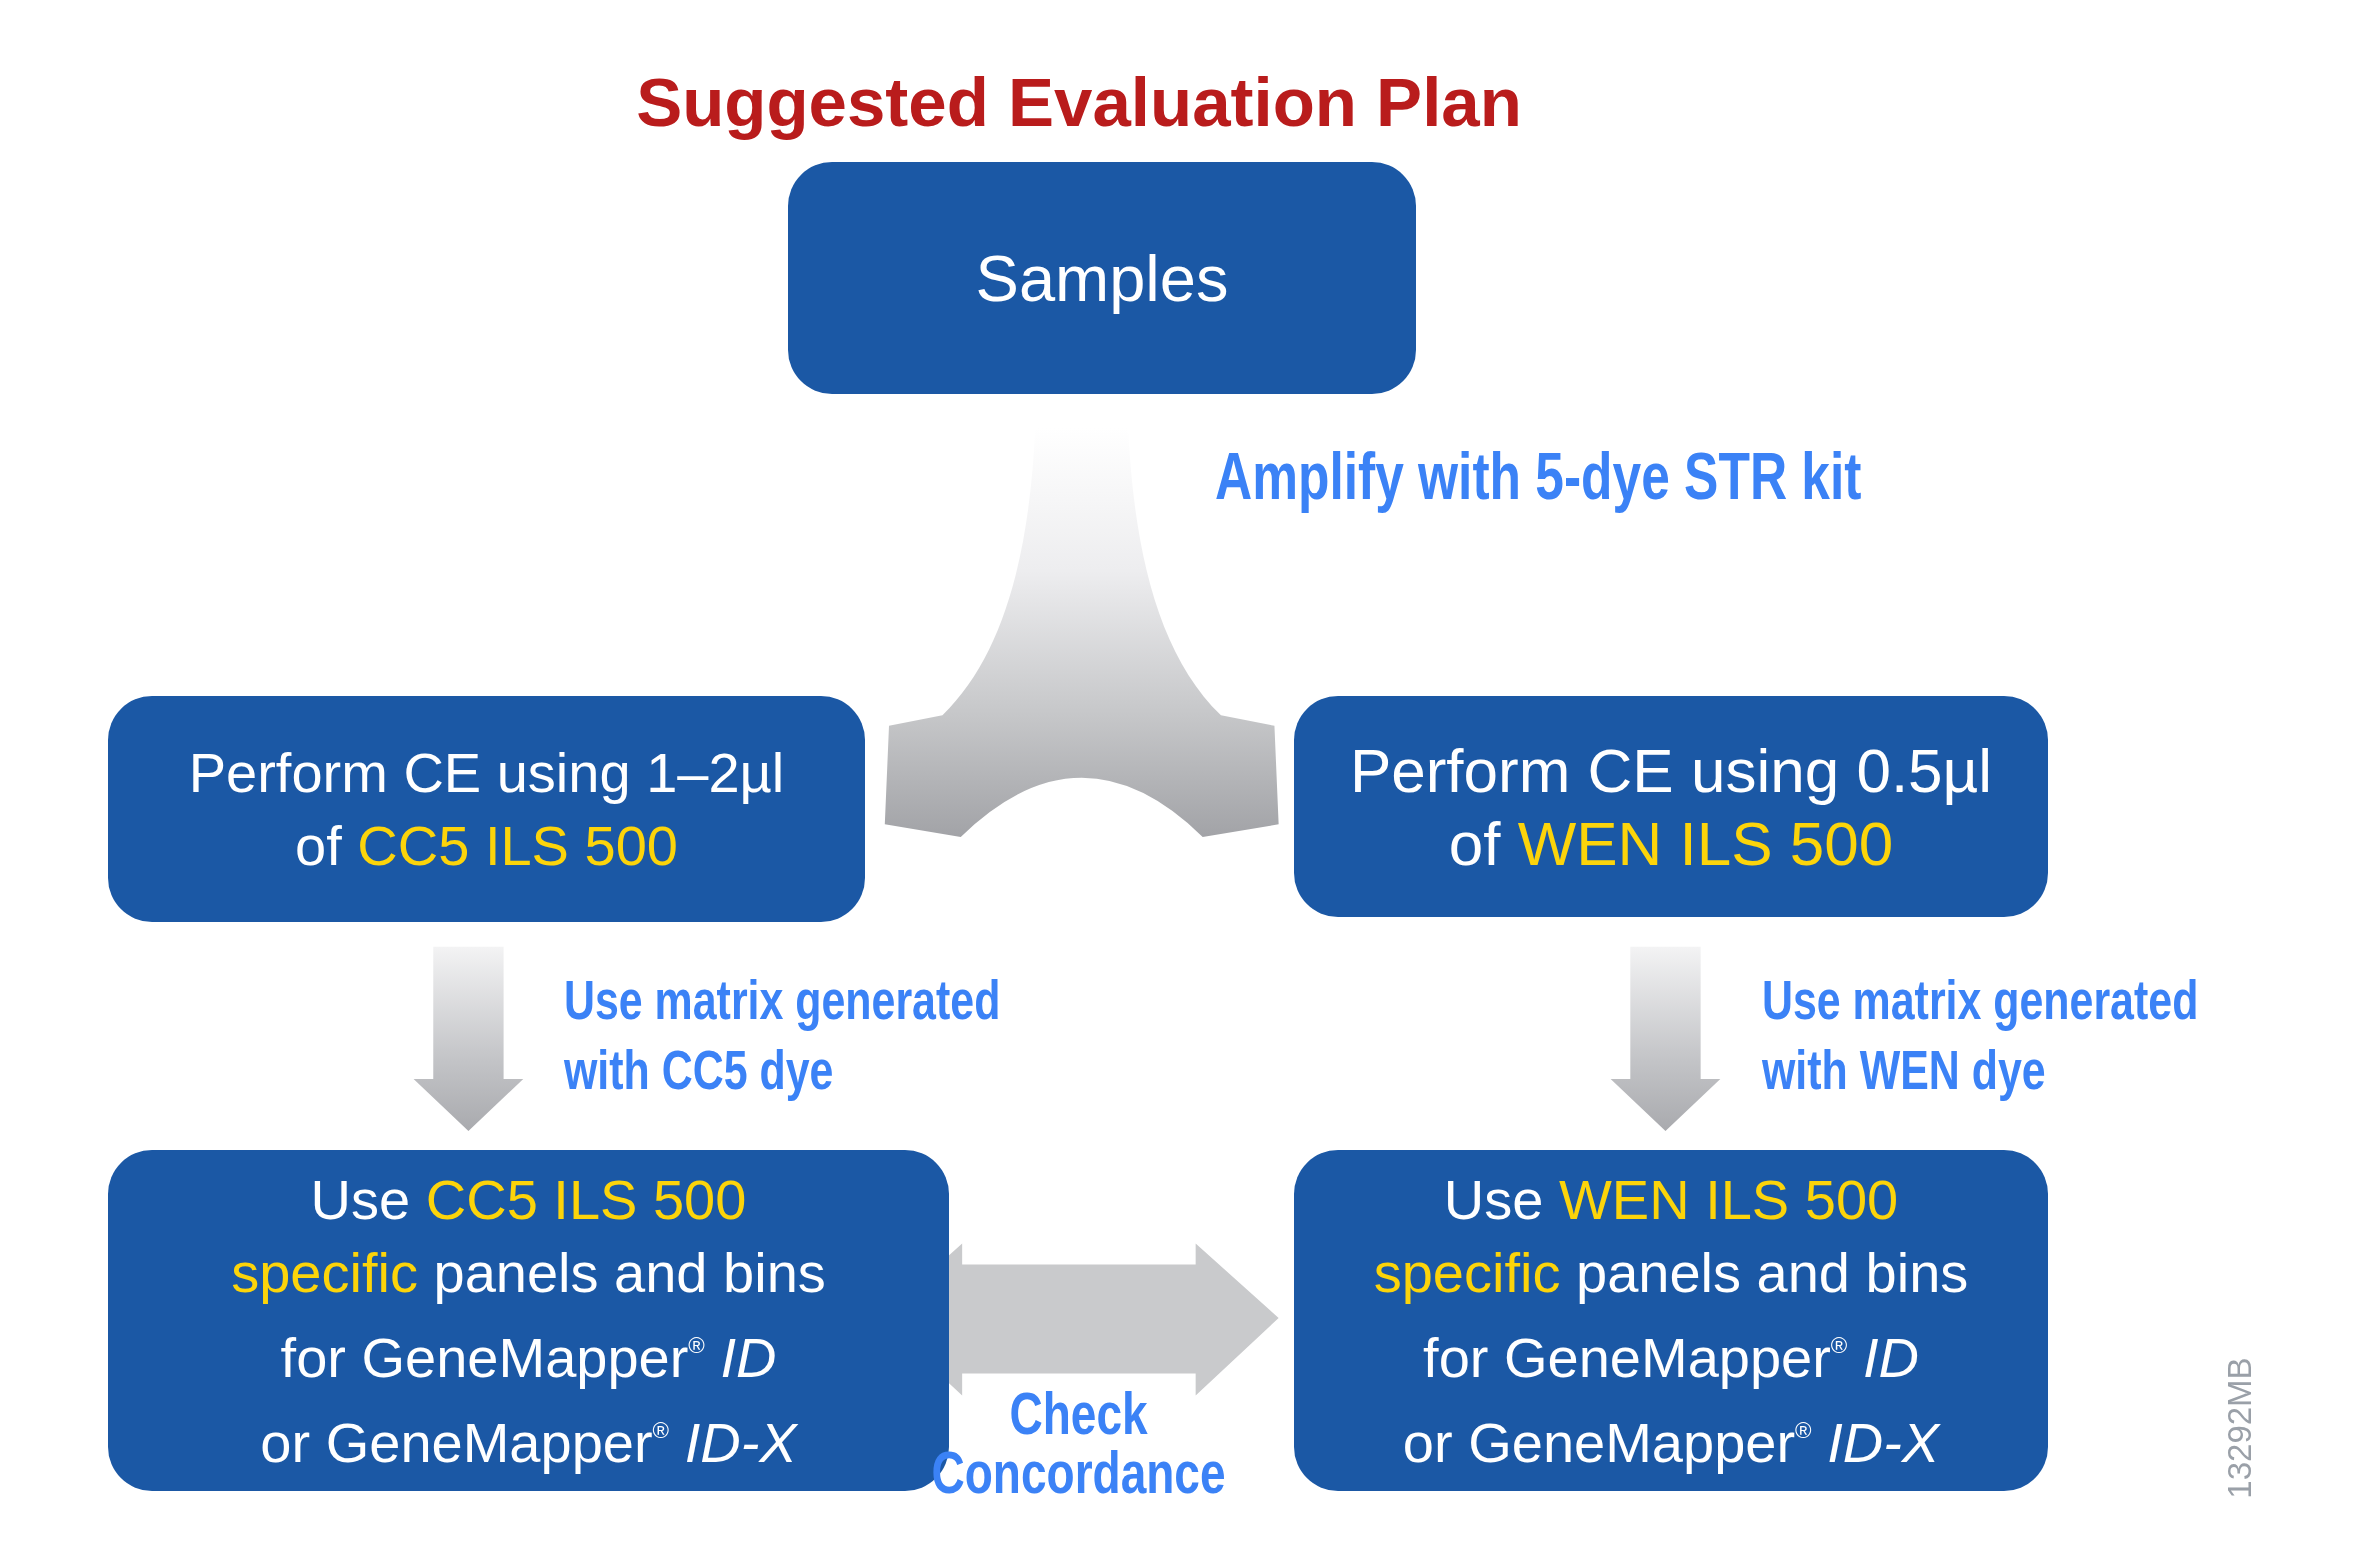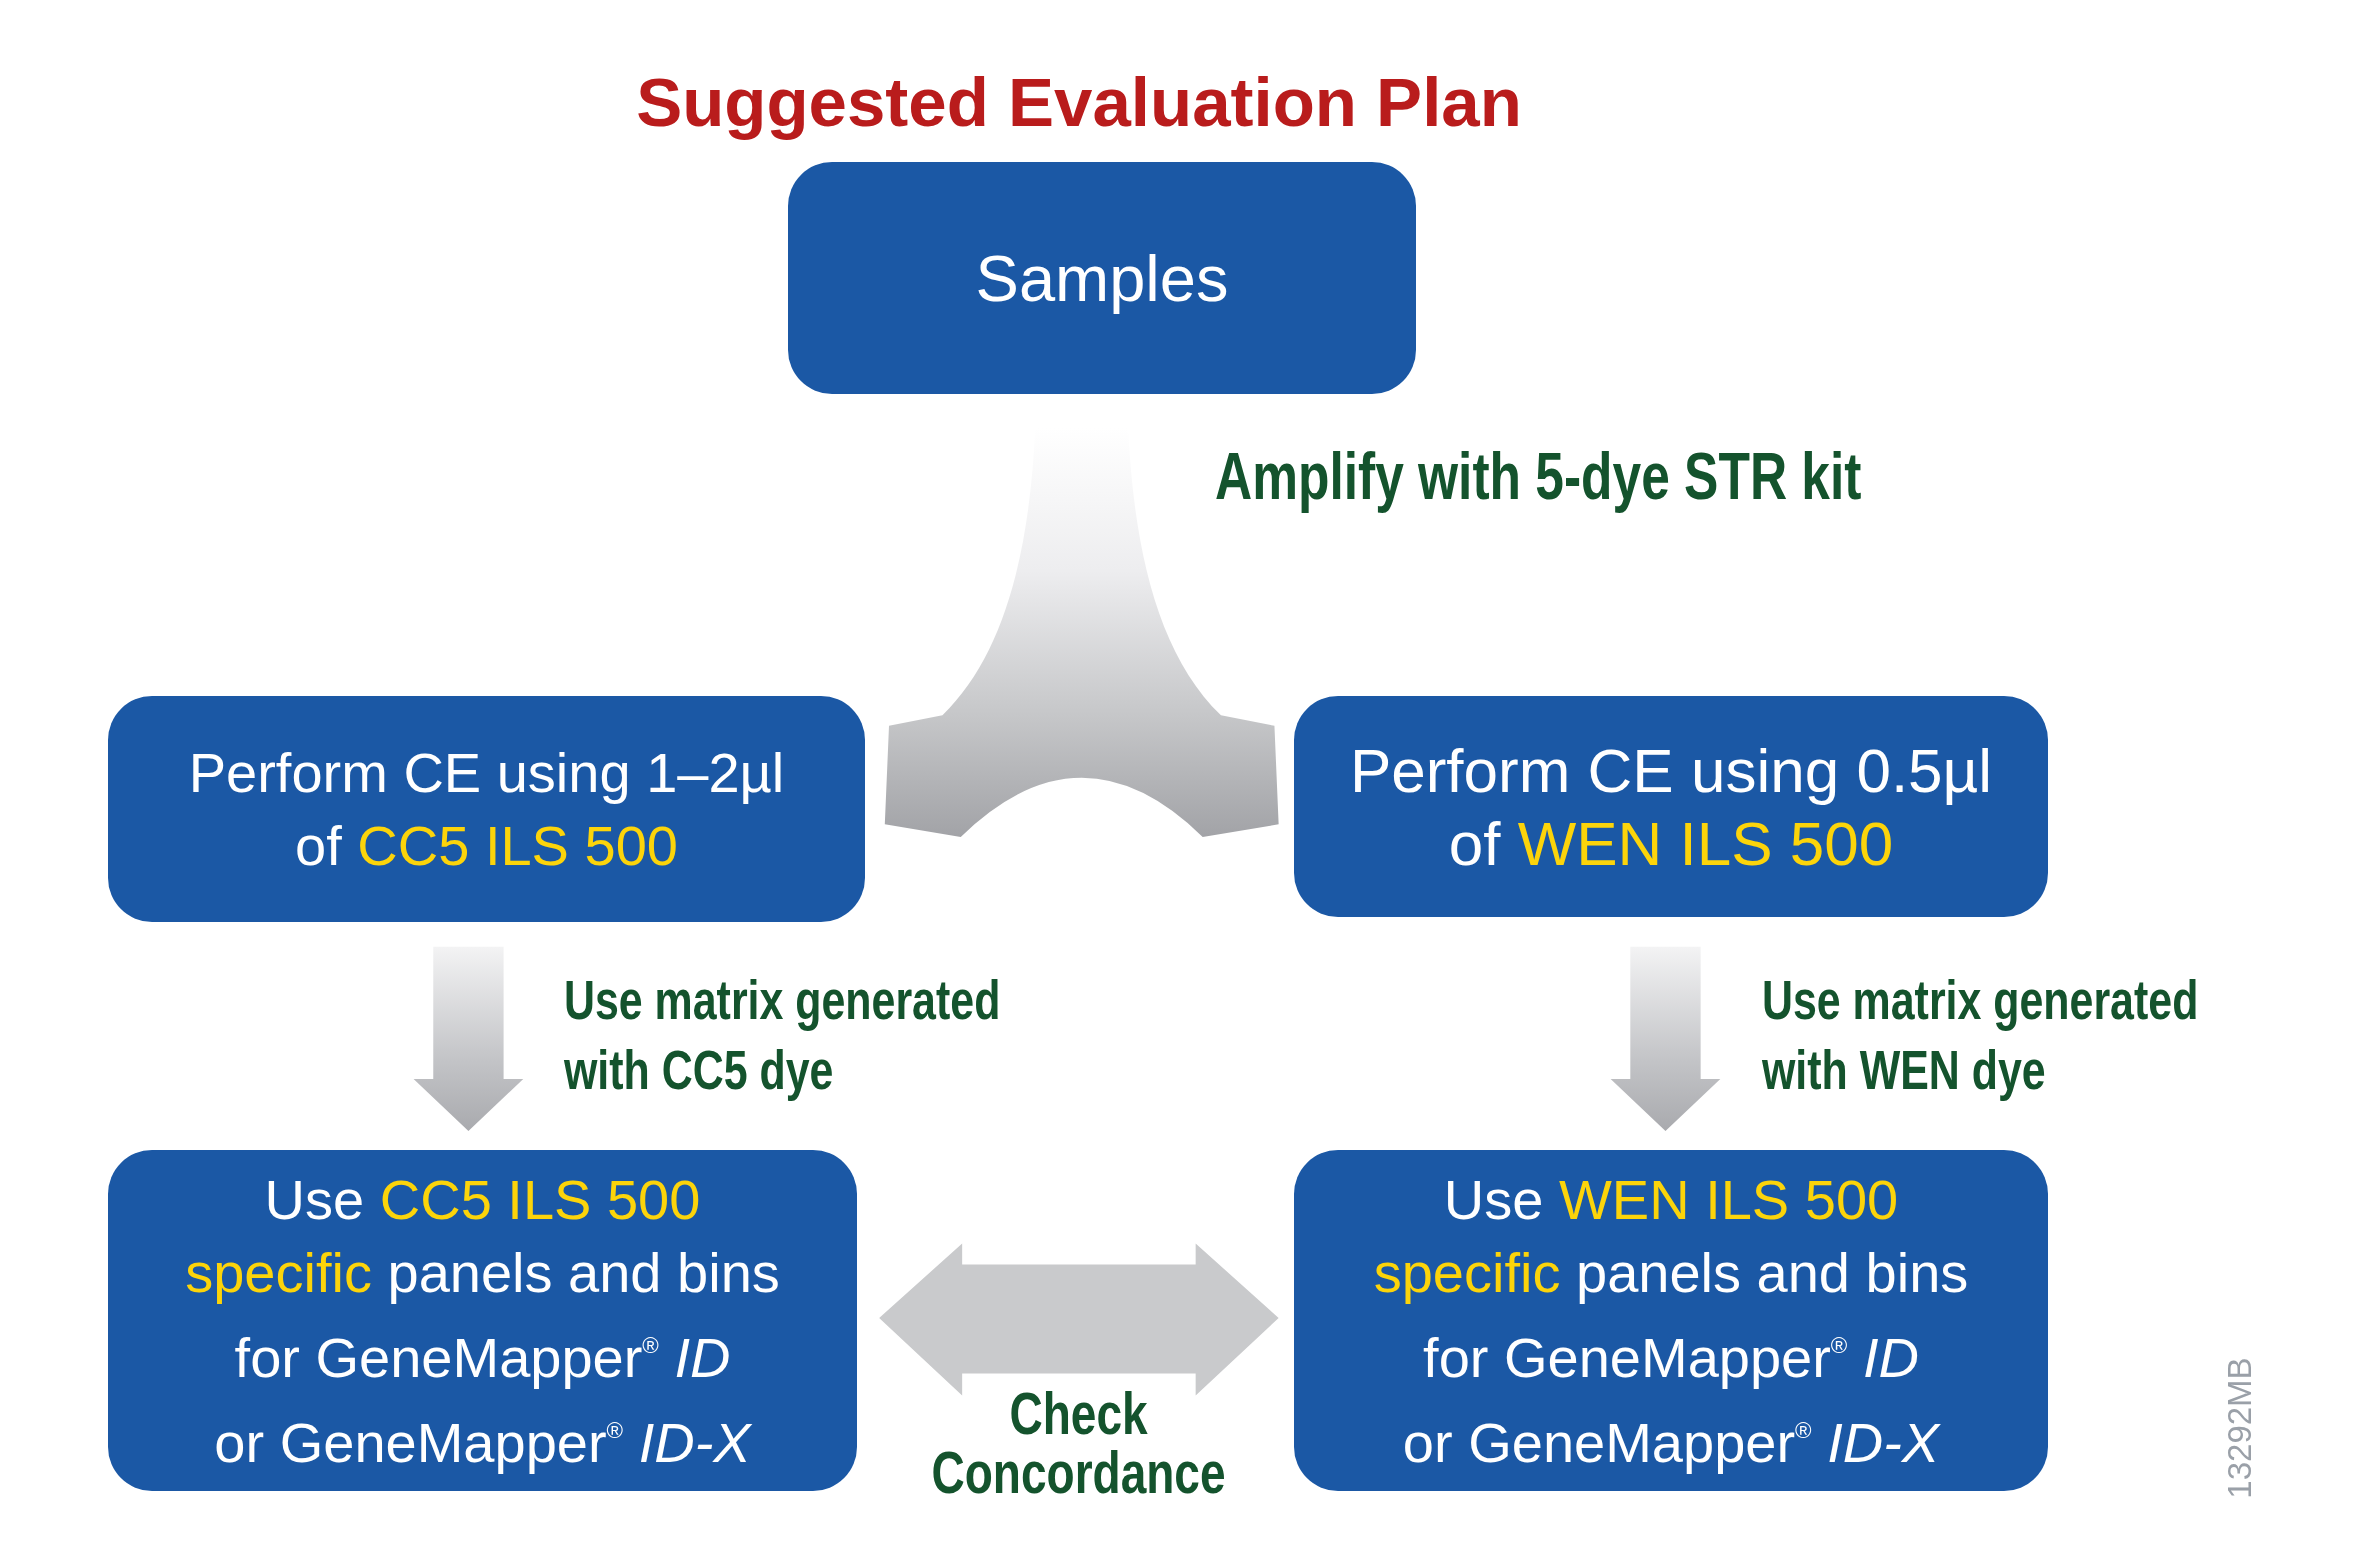--- a/index.html
+++ b/index.html
@@ -13,27 +13,27 @@
     font-size:69px;font-weight:700;color:#b91c1c;line-height:1;letter-spacing:0px;
   }
   .box{
     position:absolute;background:#1B58A5;border-radius:44px;color:#ffffff;
     display:flex;flex-direction:column;justify-content:center;align-items:center;
     text-align:center;
   }
   .box-samples{left:788px;top:162px;width:628px;height:232px;font-size:65px;}
   .box-ce-left{left:108px;top:696px;width:757px;height:226px;font-size:56px;line-height:73px;}
   .box-ce-right{left:1294px;top:696px;width:754px;height:221px;font-size:62px;line-height:73px;}
-  .box-panels-left{left:108px;top:1150px;width:749px;height:341px;font-size:56px;line-height:73px;}
+  .box-panels-left{left:108px;top:1150px;width:841px;height:341px;font-size:56px;line-height:73px;}
   .box-panels-right{left:1294px;top:1150px;width:754px;height:341px;font-size:56px;line-height:73px;}
   .hl{color:#FCD40A;font-weight:400;}
   .it{font-style:italic;}
   .reg{font-size:40%;vertical-align:1.05em;}
   .black-label{
-    position:absolute;color:#14532d;font-weight:700;white-space:nowrap;
+    position:absolute;color:#3b82f6;font-weight:700;white-space:nowrap;
   }
   .cond{display:inline-block;transform:scaleX(0.78);transform-origin:left top;}
   .cond-center{display:inline-block;transform:scaleX(0.78);transform-origin:center top;}
   .label-amplify{left:1215px;top:443px;font-size:66px;line-height:1;}
   .label-matrix-left{left:564px;top:965px;font-size:55px;line-height:70px;}
   .label-matrix-right{left:1762px;top:965px;font-size:55px;line-height:70px;}
   .label-check{left:868px;top:1385px;width:422px;text-align:center;font-size:59px;line-height:59px;}
   .figure-id{
     position:absolute;left:2113px;top:1411px;width:253px;height:34px;line-height:34px;
     text-align:center;font-size:33px;color:#9AA0A8;

